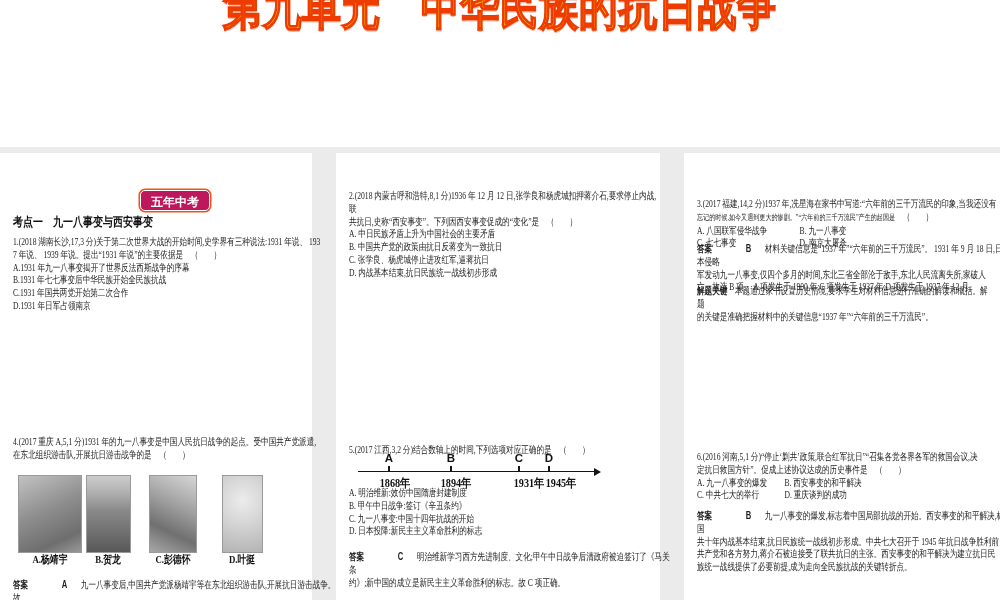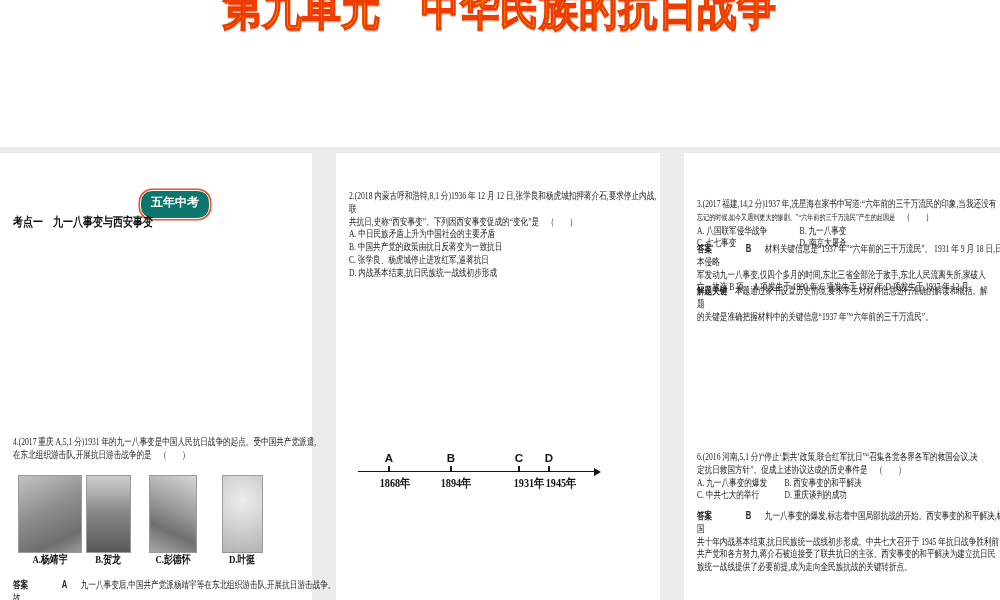--- a/index.html
+++ b/index.html
@@ -15,23 +15,23 @@
   #col1{left:0;width:312px;} #col2{left:336px;width:324px;} #col3{left:684px;width:316px;}
   .block{position:absolute;left:13px;right:4px;}
   .line{font-size:10px;line-height:12.8px;color:#1c1c1c;white-space:nowrap;
         transform:scaleX(.76);transform-origin:0 50%;}
   .line .sm{font-size:8px;}
   .heading{font-family:"Liberation Sans","DejaVu Sans",sans-serif;font-weight:bold;
         font-size:12.5px;color:#111;white-space:nowrap;transform:scaleX(.8);transform-origin:0 50%;}
   .al{font-family:"Liberation Sans","DejaVu Sans",sans-serif;font-weight:bold;margin-right:44px;}
   .alt{font-family:"Liberation Sans","DejaVu Sans",sans-serif;font-weight:bold;margin-right:18px;}
   .tl{font-family:"Liberation Sans","DejaVu Sans",sans-serif;font-weight:bold;margin-right:10px;}
-  .badge{position:absolute;left:140px;top:37px;background:#0f766e;color:#fff;
+  .badge{position:absolute;left:140px;top:37px;background:#be185d;color:#fff;
         font-family:"Liberation Sans","DejaVu Sans",sans-serif;font-weight:bold;font-size:12px;
-        line-height:1;padding:5px 10px 10px;border-radius:12px;border:1.5px solid #fff;
+        line-height:1;padding:5px 10px 2px;border-radius:5px;border:1.5px solid #fff;
         box-shadow:0 0 0 1.5px #f2501d;white-space:nowrap;}
   .opt1q3{display:inline-block;width:135px;} .opt1q6{display:inline-block;width:115px;}
   .ovl{position:relative;height:17px;} .ovl .line{position:absolute;left:0;top:0;}
   .ovl .line.tip{top:4px;}
   .photo{position:absolute;top:322px;height:78px;border:1px solid #9a9a9a;box-sizing:border-box;}
   .p1{background:linear-gradient(155deg,#c2c2c2 0%,#8e8e8e 45%,#6e6e6e 80%,#999 100%);}
   .p2{background:linear-gradient(180deg,#cccccc 0%,#b0b0b0 22%,#8a8a8a 45%,#585858 100%);}
   .p3{background:linear-gradient(205deg,#d6d6d6 0%,#9f9f9f 40%,#707070 70%,#a8a8a8 100%);}
   .p4{background:radial-gradient(circle at 50% 32%,#ececec 0%,#d4d4d4 45%,#b3b3b3 100%);}
   .cap{position:absolute;top:399px;font-weight:bold;font-size:11px;color:#111;text-align:center;
@@ -50,20 +50,28 @@
 </head>
 <body>
 
 <div class="main-title">第九单元　中华民族的抗日战争</div>
 <div class="bg"></div>
 
 <div class="col" id="col1">
   <div class="badge">五年中考</div>
   <div class="block heading" style="top:61px">考点一　九一八事变与西安事变</div>
 
+  <div class="block" style="top:83px">
+    <div class="line">1.(2018 湖南长沙,17,3 分)关于第二次世界大战的开始时间,史学界有三种说法:1931 年说、 193</div>
+    <div class="line">7 年说、 1939 年说。提出“1931 年说”的主要依据是　（　　）</div>
+    <div class="line">A.1931 年九一八事变揭开了世界反法西斯战争的序幕</div>
+    <div class="line">B.1931 年七七事变后中华民族开始全民族抗战</div>
+    <div class="line">C.1931 年国共两党开始第二次合作</div>
+    <div class="line">D.1931 年日军占领南京</div>
+  </div>
 
 
   <div class="block" style="top:283px">
     <div class="line">4.(2017 重庆 A,5,1 分)1931 年的九一八事变是中国人民抗日战争的起点。受中国共产党派遣,</div>
     <div class="line">在东北组织游击队,开展抗日游击战争的是　（　　）</div>
   </div>
 
   <div class="photo p1" style="left:18px;width:64px"></div>
   <div class="photo p2" style="left:86px;width:45px"></div>
   <div class="photo p3" style="left:149px;width:48px"></div>
@@ -84,39 +92,53 @@
     <div class="line">2.(2018 内蒙古呼和浩特,8,1 分)1936 年 12 月 12 日,张学良和杨虎城扣押蒋介石,要求停止内战,</div>
     <div class="line">联</div>
     <div class="line">共抗日,史称“西安事变”。下列因西安事变促成的“变化”是　（　　）</div>
     <div class="line">A. 中日民族矛盾上升为中国社会的主要矛盾</div>
     <div class="line">B. 中国共产党的政策由抗日反蒋变为一致抗日</div>
     <div class="line">C. 张学良、杨虎城停止进攻红军,逼蒋抗日</div>
     <div class="line">D. 内战基本结束,抗日民族统一战线初步形成</div>
   </div>
 
 
+  <div class="block" style="top:291px">
+    <div class="line">5.(2017 江西,3,2 分)结合数轴上的时间,下列选项对应正确的是　（　　）</div>
+  </div>
 
   <div class="timeline">
     <div class="tl-axis"></div>
     <div class="tl-arrow"></div>
     <div class="tl-tick" style="left:30px"></div>
     <div class="tl-tick" style="left:92px"></div>
     <div class="tl-tick" style="left:160px"></div>
     <div class="tl-tick" style="left:190px"></div>
     <div class="tl-letter" style="left:22px">A</div>
     <div class="tl-letter" style="left:84px">B</div>
     <div class="tl-letter" style="left:152px">C</div>
     <div class="tl-letter" style="left:182px">D</div>
     <div class="tl-year" style="left:15px">1868年</div>
     <div class="tl-year" style="left:76px">1894年</div>
     <div class="tl-year" style="left:149px">1931年</div>
     <div class="tl-year" style="left:181px">1945年</div>
   </div>
 
+  <div class="block" style="top:334px">
+    <div class="line">A. 明治维新:效仿中国隋唐封建制度</div>
+    <div class="line">B. 甲午中日战争:签订《辛丑条约》</div>
+    <div class="line">C. 九一八事变:中国十四年抗战的开始</div>
+    <div class="line">D. 日本投降:新民主主义革命胜利的标志</div>
+  </div>
 
+  <div class="block" style="top:398px">
+    <div class="line"><b class="al">答案</b><b class="alt">C</b><span>明治维新学习西方先进制度、文化;甲午中日战争后清政府被迫签订了《马关</span></div>
+    <div class="line">条</div>
+    <div class="line">约》;新中国的成立是新民主主义革命胜利的标志。故 C 项正确。</div>
+  </div>
 </div>
 
 <div class="col" id="col3">
   <div class="block" style="top:45px">
     <div class="line">3.(2017 福建,14,2 分)1937 年,冼星海在家书中写道:“六年前的三千万流民的印象,当我还没有</div>
     <div class="line"><span class="sm">忘记的时候,如今又遇到更大的惨剧。”“六年前的三千万流民”产生的起因是</span><span>　（　　）</span></div>
     <div class="line"><span class="opt1q3">A. 八国联军侵华战争</span><span>B. 九一八事变</span></div>
     <div class="line"><span class="opt1q3">C. 七七事变</span><span>D. 南京大屠杀</span></div>
   </div>
 

